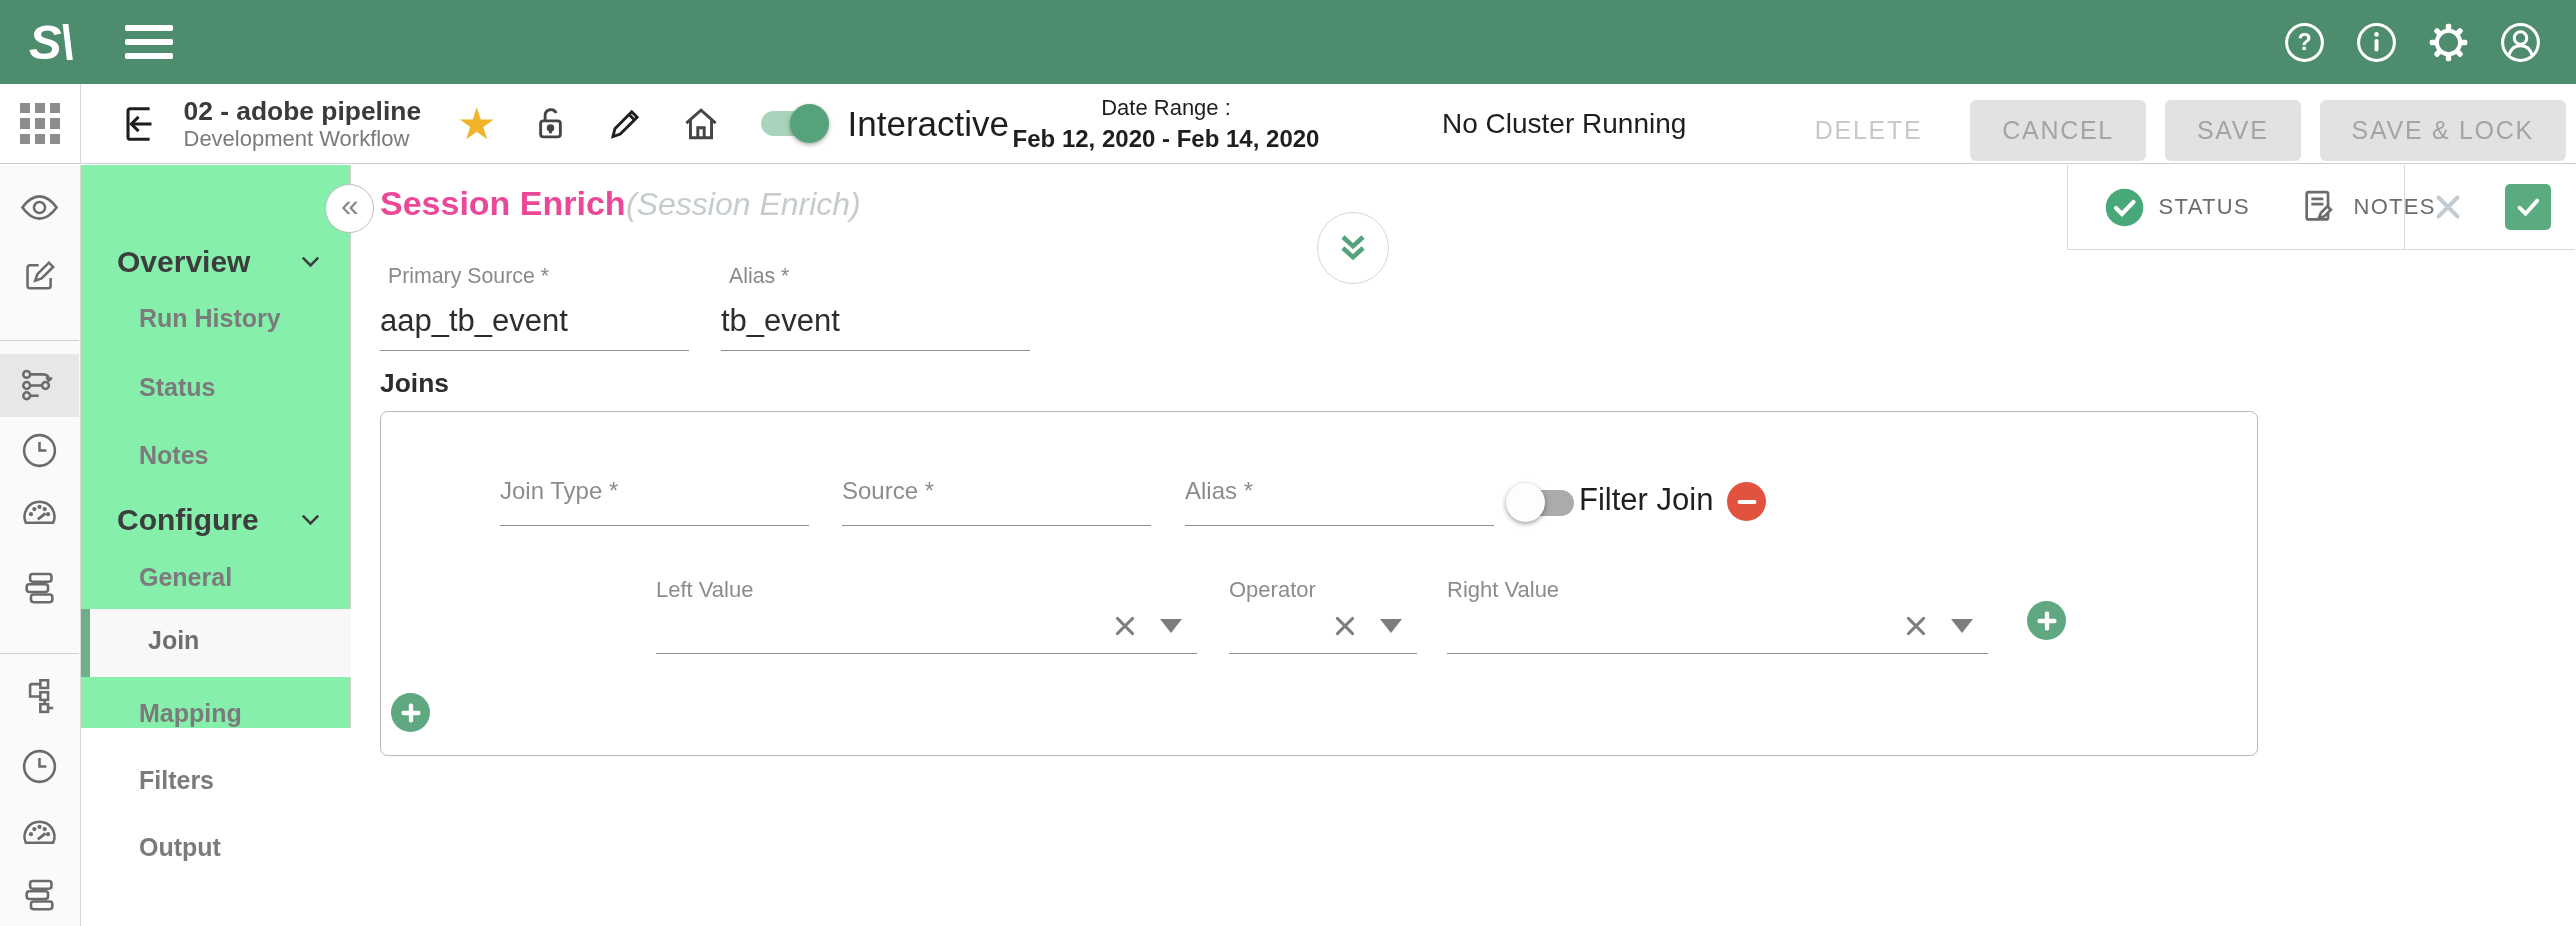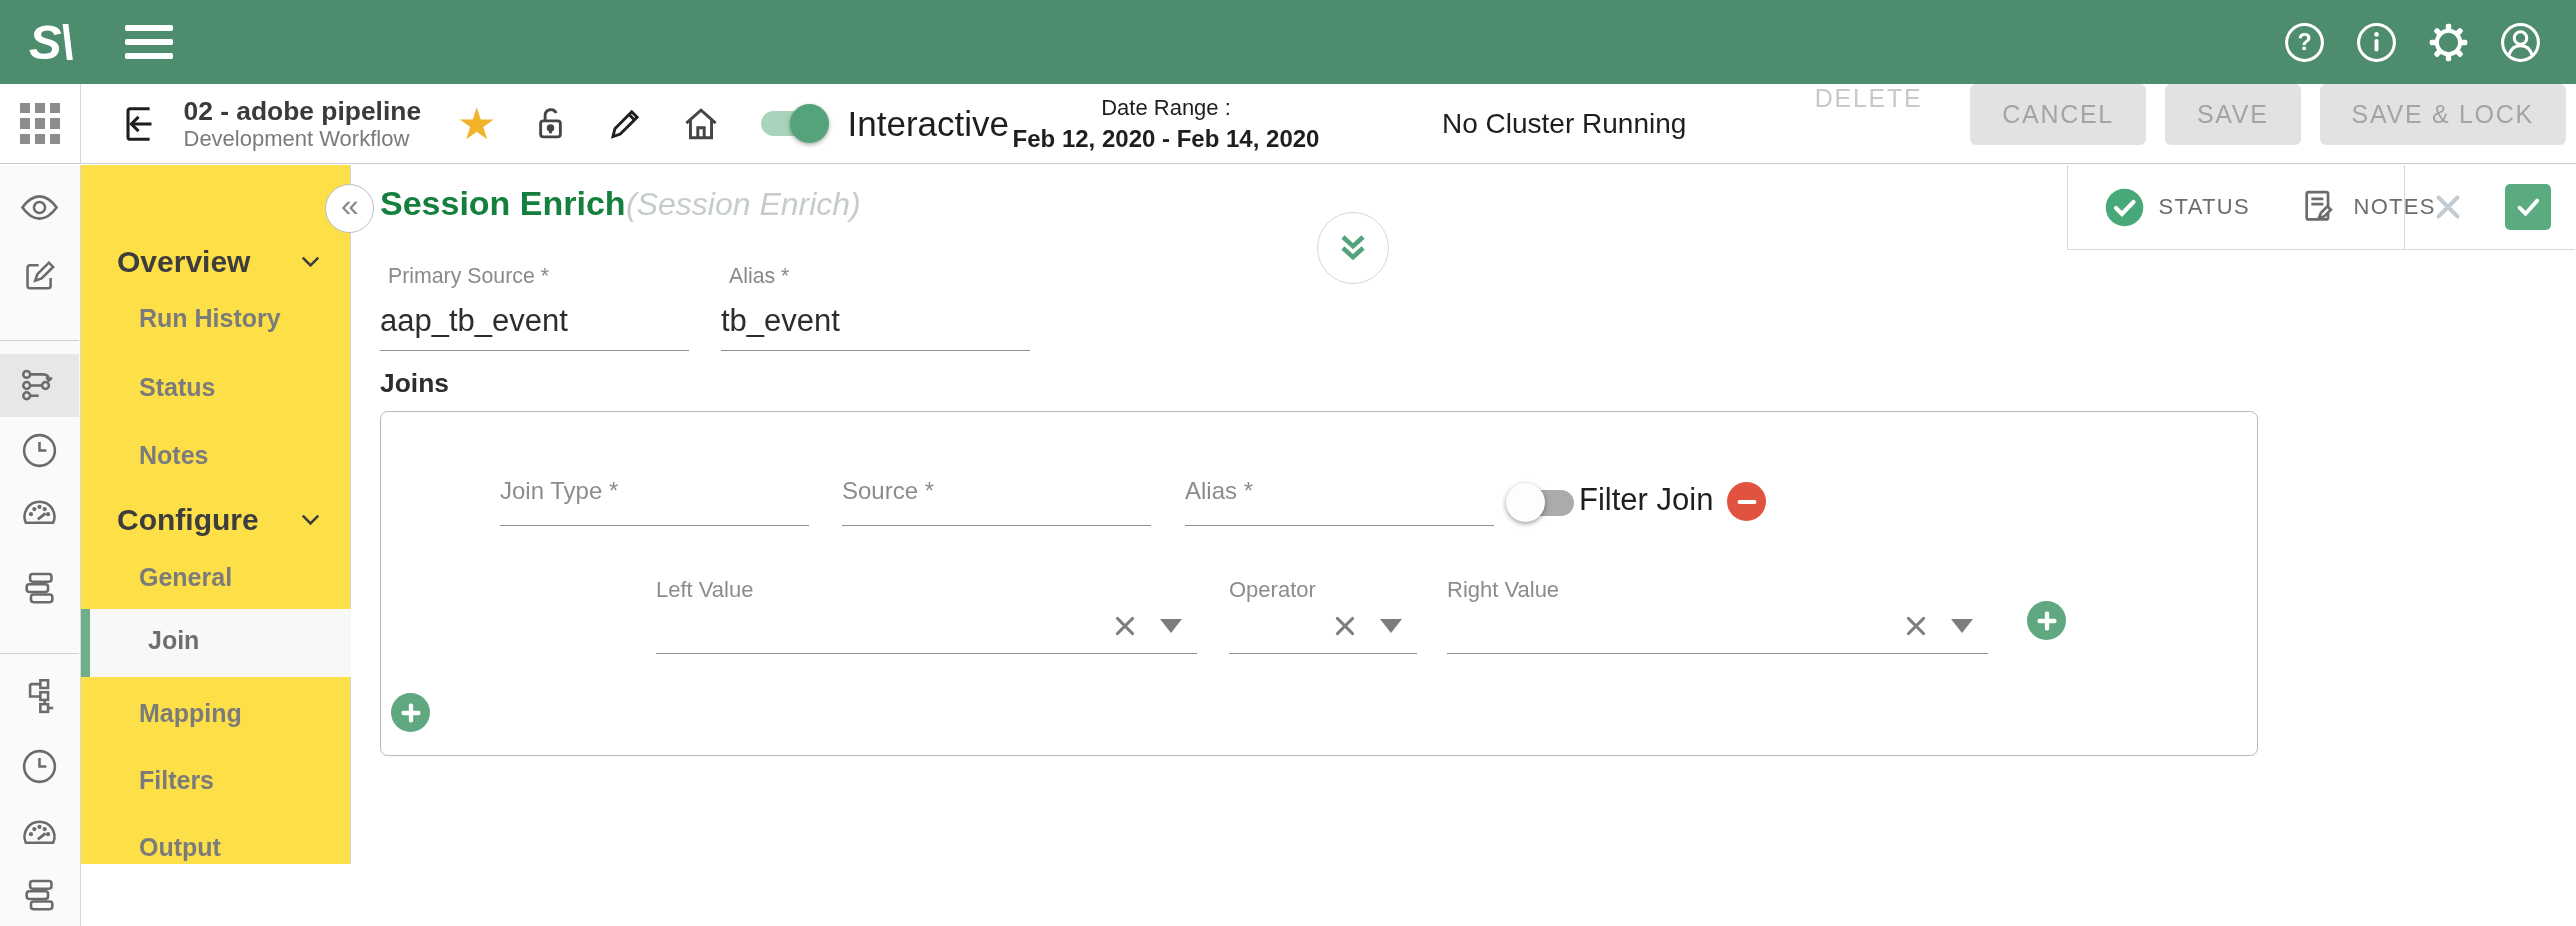--- a/index.html
+++ b/index.html
@@ -26,48 +26,48 @@
   .tb-sub { font-size:22px; color:#7a7a7a; }
   .star-icon { font-size:44px; color:#f0b32a; margin-left:36px; cursor:pointer; line-height:1; }
   .switch { position:relative; width:65px; height:25.6px; margin-left:38px; cursor:pointer; flex:0 0 65px;}
   .switch .track { position:absolute; inset:0; border-radius:13.6px; background:#a9d3bb; }
   .switch .knob { position:absolute; top:-6.8px; right:-3.4px; width:39px; height:39px; border-radius:50%; background:#55a37b; box-shadow:0 1.7px 4.3px rgba(0,0,0,.35); }
   .interactive-label { font-size:35px; color:#1e1e1e; margin-left:22px; }
   .daterange { position:absolute; left:1002px; top:0; width:328px; height:80px; display:flex; flex-direction:column; justify-content:center; text-align:center; }
   .dr-label { font-size:22px; color:#1e1e1e; }
   .dr-value { font-size:24px; font-weight:bold; color:#1e1e1e; margin-top:3.4px; }
   .cluster-status { position:absolute; left:1442px; top:0; height:80px; display:flex; align-items:center; font-size:28px; color:#1e1e1e; }
-  .tb-buttons { position:absolute; right:10.2px; top:0; height:92px; display:flex; align-items:flex-start; gap:19px; }
+  .tb-buttons { position:absolute; right:10.2px; top:0; height:92px; display:flex; align-items:center; gap:19px; }
   .btn-text { font-size:25px; letter-spacing:1.7px; color:#c9c9c9; background:none; border:none; padding:0 29px; font-family:inherit; cursor:pointer; }
   .btn-flat { font-size:25px; letter-spacing:1.7px; color:#a4a4a4; background:#e2e2e2; border:none; border-radius:6px; height:61px; padding:0 32px; font-family:inherit; cursor:pointer; }
   .expand-circle { position:absolute; left:1317px; top:128px; width:72px; height:72px; border-radius:50%; background:#fff; border:1.7px solid #d3d8da; display:flex; align-items:center; justify-content:center; cursor:pointer; z-index:5; }
 
   
   .bodyrow { position:absolute; left:0; top:165px; width:2576px; height:761px; }
 
   
   .rail { position:absolute; left:0; top:0; width:81px; height:761px; background:#fafafa; border-right:1.7px solid #d8d8d8; }
   .rail-item { position:absolute; left:0; width:79px; height:63px; display:flex; align-items:center; justify-content:center; cursor:pointer; }
   .rail-item.selected { background:#e7e7e7; }
   .rail-divider { position:absolute; left:0; width:79px; height:0; border-top:1.7px solid #cfcfcf; }
 
   
-  .sidebar { position:absolute; left:81px; top:0; width:270px; height:699px; background:#fde047; border-right:0.9px solid #d4d4d4; }
+  .sidebar { position:absolute; left:81px; top:0; width:270px; height:563px; background:#86efac; border-right:0.9px solid #d4d4d4; }
   .side-header { position:absolute; left:36px; right:24px; height:41px; display:flex; align-items:center; justify-content:space-between; cursor:pointer; }
   .side-header .lab { font-size:30px; font-weight:bold; color:#3d3d3d; }
   .side-item { position:absolute; left:58px; height:34px; line-height:34px; font-size:25px; font-weight:bold; color:#7b7b7b; cursor:pointer; }
   .side-selected-row { position:absolute; left:0; top:444px; width:270px; height:68px; background:#f8f8f8; cursor:pointer; }
   .side-selected-row .strip { position:absolute; left:0; top:0; width:9.4px; height:68px; background:#6fae8a; }
   .side-selected-row .lab { position:absolute; left:67px; top:17px; font-size:25px; font-weight:bold; color:#6e6e6e; }
 
   
   .main { position:absolute; left:351px; top:0; width:2225px; height:761px; background:#fff; }
   .back-circle { position:absolute; left:-25.6px; top:19px; width:49px; height:49px; border-radius:50%; background:#fff; border:1.7px solid #bdbdbd; color:#8a8a8a; font-size:32px; display:flex; align-items:center; justify-content:center; cursor:pointer; z-index:4; padding-bottom:5.1px;}
   .panel-title-row { position:absolute; left:0; top:0; width:2225px; height:85px; }
-  .panel-title { position:absolute; left:29px; top:19px; font-size:34px; font-weight:bold; color:#15803d; }
+  .panel-title { position:absolute; left:29px; top:19px; font-size:34px; font-weight:bold; color:#ec4899; }
   .panel-subtitle { position:absolute; left:275px; top:20.5px; font-size:32px; font-style:italic; color:#c6ccce; }
   .panel-tools { position:absolute; left:1716px; top:0; width:337px; height:85px; border-left:1.7px solid #d8d8d8; border-bottom:1.7px solid #d8d8d8; display:flex; align-items:center; gap:49px; padding-left:36px; }
   .tool-btn { display:flex; align-items:center; gap:13.6px; background:none; border:none; cursor:pointer; font-family:inherit; }
   .tool-btn .tlab { font-size:22px; letter-spacing:1.3px; color:#6d6d6d; }
   .panel-close { position:absolute; left:2053px; top:0; width:171px; height:85px; border-left:1.7px solid #d8d8d8; border-bottom:1.7px solid #d8d8d8; display:flex; align-items:center; justify-content:center; gap:38px; }
   .xicon { cursor:pointer; display:flex; }
   .check-square { width:46px; height:46px; border-radius:5.1px; background:#5aab80; display:flex; align-items:center; justify-content:center; cursor:pointer; border:none; }
 
   
   .field { position:absolute; top:99px; width:309px; }

